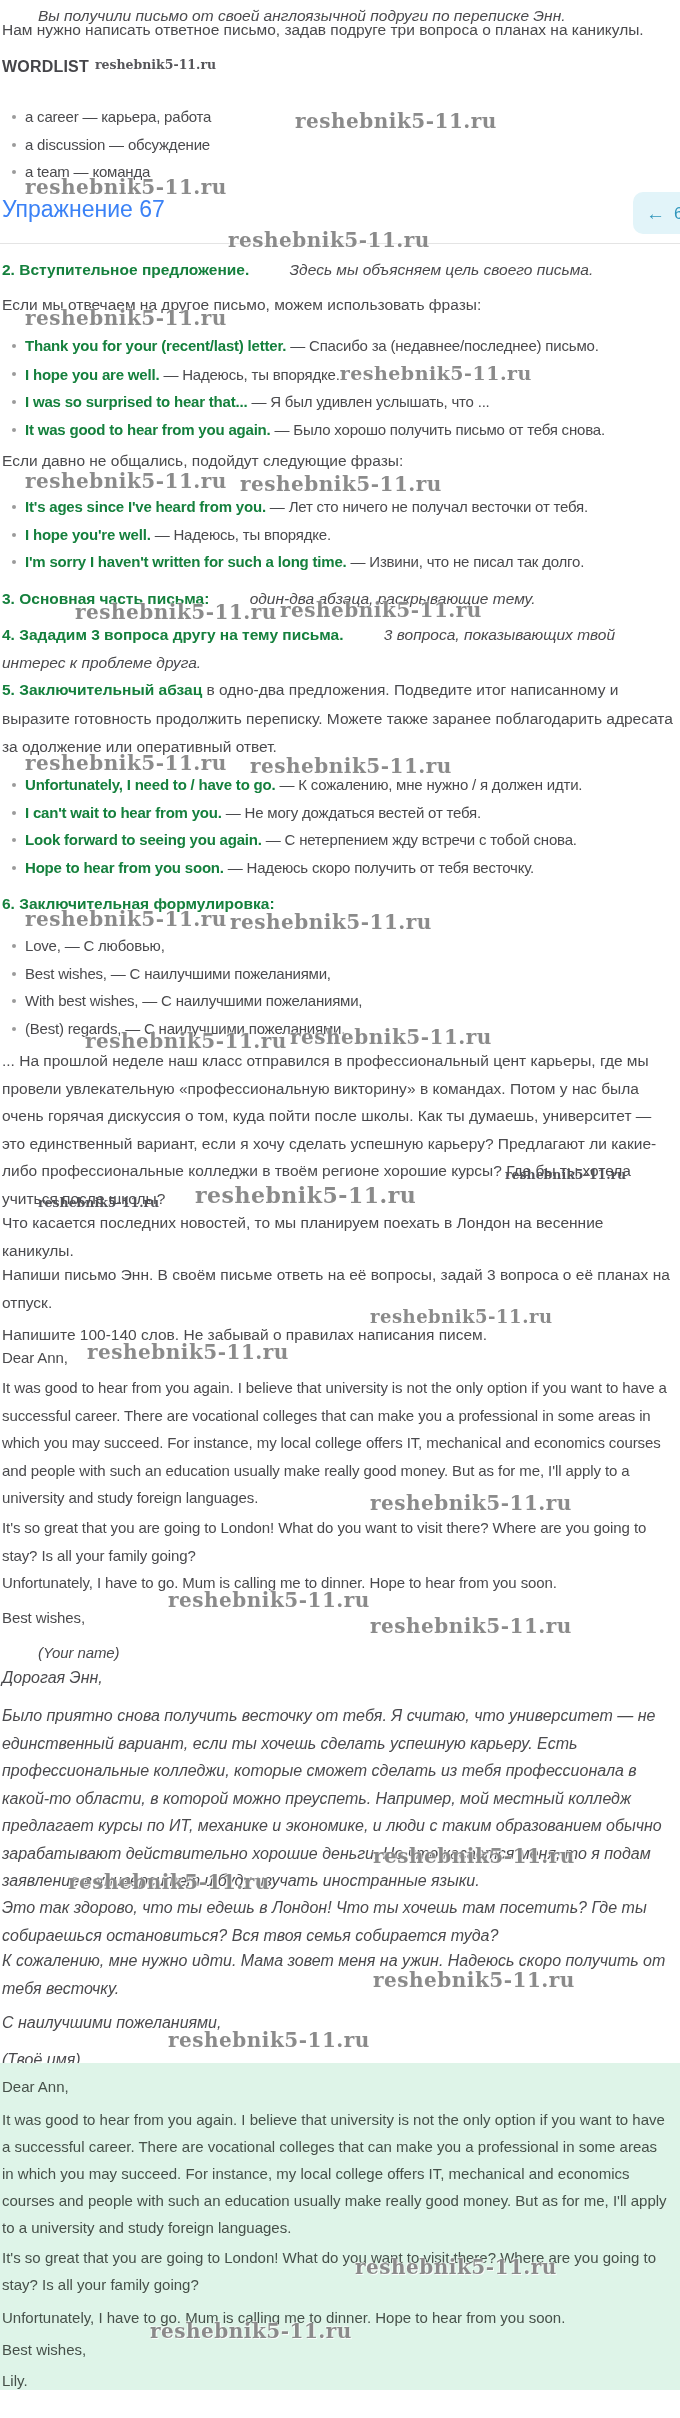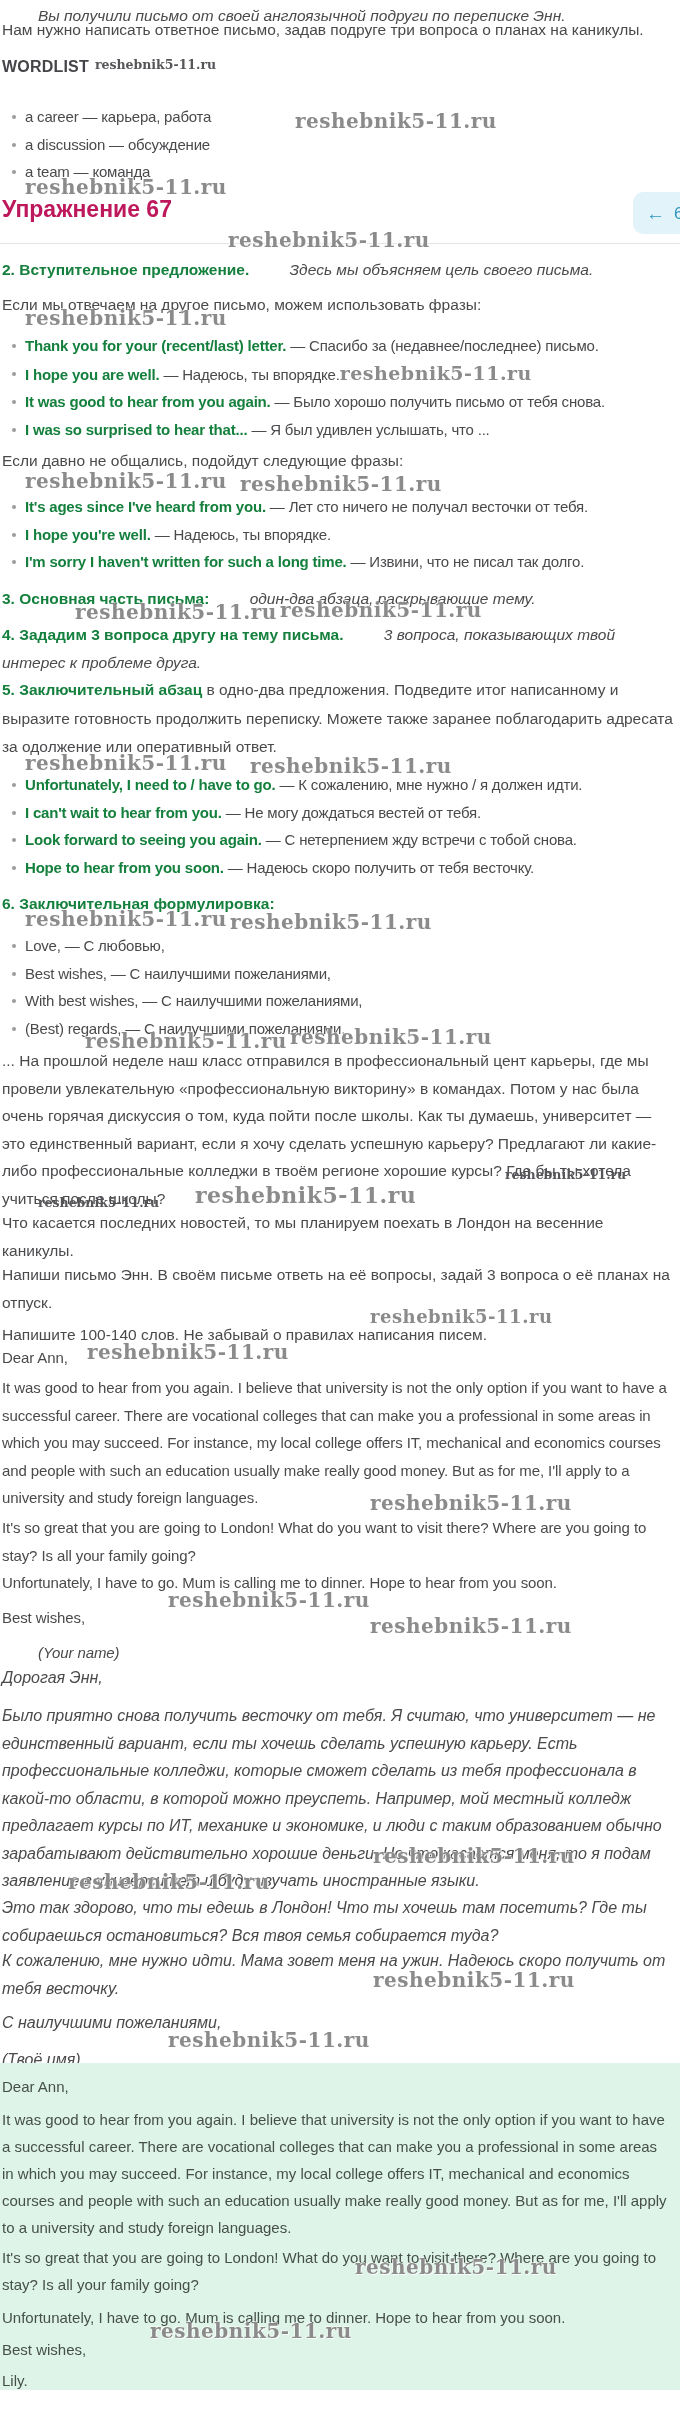--- a/index.html
+++ b/index.html
@@ -3,21 +3,21 @@
 <meta charset="utf-8">
 <style>
   html,body{margin:0;padding:0;background:#fff;}
   #page{
     position:relative;width:680px;height:2418px;overflow:hidden;background:#ffffff;
     font-family:"Liberation Sans",sans-serif;color:#4a4a4d;font-size:15.5px;line-height:27px;
   }
   .abs{position:absolute;left:2px;right:2px;}
   .it{font-style:italic;margin-left:36px;}
   .b{font-weight:bold;color:#15803d;}
-  .title{font-size:23px;font-weight:bold;color:#be185d;line-height:30px;}
+  .title{font-size:23px;font-weight:normal;color:#3b82f6;line-height:30px;}
   .wordlist-title{font-weight:bold;font-size:16px;letter-spacing:.2px;color:#454549;}
   .plist{list-style:none;margin:6px;padding:0;font-size:15px;letter-spacing:-.2px;}
   .plist li{position:relative;padding-left:17px;line-height:27.5px;white-space:nowrap;}
   .plist li::before{content:"";position:absolute;left:4px;top:12px;width:4px;height:4px;border-radius:50%;background:#9b9b9b;}
   .plist .ru{margin-left:4px;font-weight:normal;color:#4a4a4d;}
   .wm{position:absolute;font-family:"DejaVu Serif",serif;font-weight:bold;font-size:20px;line-height:22px;
       color:#8b8b8b;letter-spacing:.5px;white-space:nowrap;
       text-shadow:1px 1px 0 rgba(255,255,255,.9),-1px -1px 0 rgba(255,255,255,.6);}
   .wms{position:absolute;font-family:"DejaVu Serif",serif;font-weight:bold;font-size:12.5px;line-height:14px;
       color:#55555a;white-space:nowrap;}
@@ -73,22 +73,22 @@
 
   <div class="abs" style="top:256px;">
     <span class="b">2. Вступительное предложение.</span><span class="it"> Здесь мы объясняем цель своего письма.</span>
   </div>
   <div class="abs" style="top:291px;">Если мы отвечаем на другое письмо, можем использовать фразы:</div>
   <span class="wm" style="left:25px;top:307px;">reshebnik5-11.ru</span>
 
   <ul class="abs plist" style="top:326px;">
     <li><span class="b">Thank you for your (recent/last) letter.</span><span class="ru">— Спасибо за (недавнее/последнее) письмо.</span></li>
     <li><span class="b">I hope you are well.</span><span class="ru">— Надеюсь, ты впорядке.</span><span class="wm-inline">reshebnik5-11.ru</span></li>
+    <li><span class="b">I was so surprised to hear that...</span><span class="ru">— Я был удивлен услышать, что ...</span></li>
     <li><span class="b">It was good to hear from you again.</span><span class="ru">— Было хорошо получить письмо от тебя снова.</span></li>
-    <li><span class="b">I was so surprised to hear that...</span><span class="ru">— Я был удивлен услышать, что ...</span></li>
   </ul>
 
   <div class="abs" style="top:447px;">Если давно не общались, подойдут следующие фразы:</div>
   <span class="wm" style="left:25px;top:470px;">reshebnik5-11.ru</span>
   <span class="wm" style="left:240px;top:473px;">reshebnik5-11.ru</span>
 
   <ul class="abs plist" style="top:487px;">
     <li><span class="b">It's ages since I've heard from you.</span><span class="ru">— Лет сто ничего не получал весточки от тебя.</span></li>
     <li><span class="b">I hope you're well.</span><span class="ru">— Надеюсь, ты впорядке.</span></li>
     <li><span class="b">I'm sorry I haven't written for such a long time.</span><span class="ru">— Извини, что не писал так долго.</span></li>

